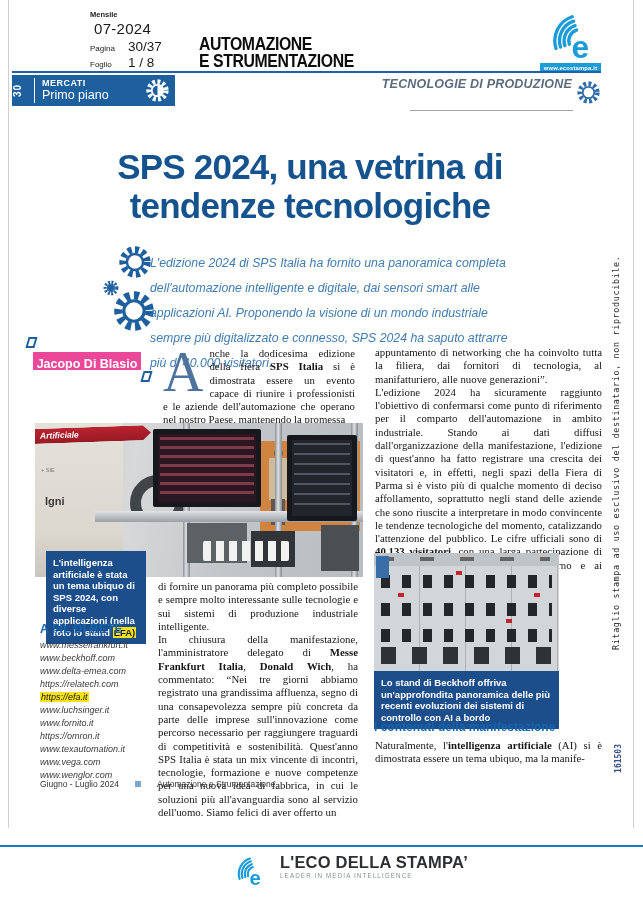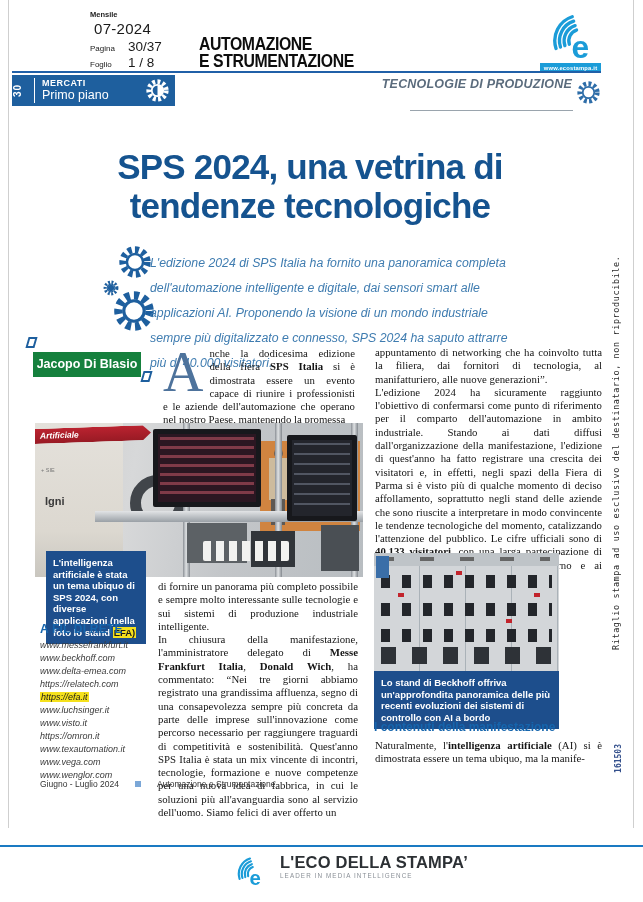--- a/index.html
+++ b/index.html
@@ -48,22 +48,22 @@
   .topic-gear { position:absolute; left:575px; top:79px; color:#2e6da8; }
 
   
   .title { position:absolute; left:30px; top:147px; width:560px; text-align:center;
            color:#15538f; font-weight:bold; font-size:35px; line-height:39px; letter-spacing:-0.8px; }
   .introicon { position:absolute; left:100px; top:243px; color:#1e5f9e; }
   .intro { position:absolute; left:150px; top:251px; width:368px; font-style:italic;
            color:#3f7cb0; font-size:12.3px; line-height:25px; }
 
   
-  .ribbon { position:absolute; left:33px; top:352px; width:108px; height:25px;
-            background:#15803d; color:#fff; font-weight:bold; font-size:12.5px;
+  .ribbon { position:absolute; left:33px; top:352px; width:108px; height:18px;
+            background:#ec4899; color:#fff; font-weight:bold; font-size:12.5px;
             text-align:center; line-height:25px; }
   .q { position:absolute; width:9px; height:11px; border:2px solid #1e5f9e;
        transform:skewX(-16deg); background:#fff; }
   .q1 { left:27px; top:337px; } .q2 { left:142px; top:371px; }
 
   
   .serif { font-family:"Liberation Serif", serif; font-size:10.8px; line-height:13.3px;
            color:#151515; text-align:justify; }
   .serif .b { font-weight:bold; }
   .hl { background:#f5e11c; color:#1a1a1a; padding:0 1px; }
@@ -304,21 +304,21 @@
   <div class="cap cap1"><span>L'intelligenza artificiale è stata un tema ubiquo di SPS 2024, con diverse applicazioni (nella foto lo stand </span><span class="hl">EFA)</span></div>
 
   <div class="afil-h">A FIL DI RETE</div>
   <div class="links">
     <a class="lnk"><span>www.messefrankfurt.it</span></a>
     <a class="lnk"><span>www.beckhoff.com</span></a>
     <a class="lnk"><span>www.delta-emea.com</span></a>
     <a class="lnk"><span>https://relatech.com</span></a>
     <a class="lnk"><span class="hl">https://efa.it</span></a>
     <a class="lnk"><span>www.luchsinger.it</span></a>
-    <a class="lnk"><span>www.visto.it</span></a>
+    <a class="lnk"><span>www.fornito.it</span></a>
     <a class="lnk"><span>https://omron.it</span></a>
     <a class="lnk"><span>www.texautomation.it</span></a>
     <a class="lnk"><span>www.vega.com</span></a>
     <a class="lnk"><span>www.wenglor.com</span></a>
   </div>
 
   <div class="serif p-mid-bottom"><span>di fornire un panorama più completo possibile e sempre molto interessante sulle tecnologie e sui sistemi di produzione industriale intelligente.
 In chiusura della manifestazione, l'amministratore delegato di </span><span class="b">Messe Frankfurt Italia</span><span>, </span><span class="b">Donald Wich</span><span>, ha commentato: “Nei tre giorni abbiamo registrato una grandissima affluenza, segno di una consapevolezza sempre più concreta da parte delle imprese sull'innovazione come percorso necessario per raggiungere traguardi di competitività e sostenibilità. Quest'anno SPS Italia è stata un mix vincente di incontri, tecnologie, formazione e nuove competenze per una nuova idea di fabbrica, in cui le soluzioni più all'avanguardia sono al servizio dell'uomo. Siamo felici di aver offerto un</span></div>
 
   <div class="photo2">

